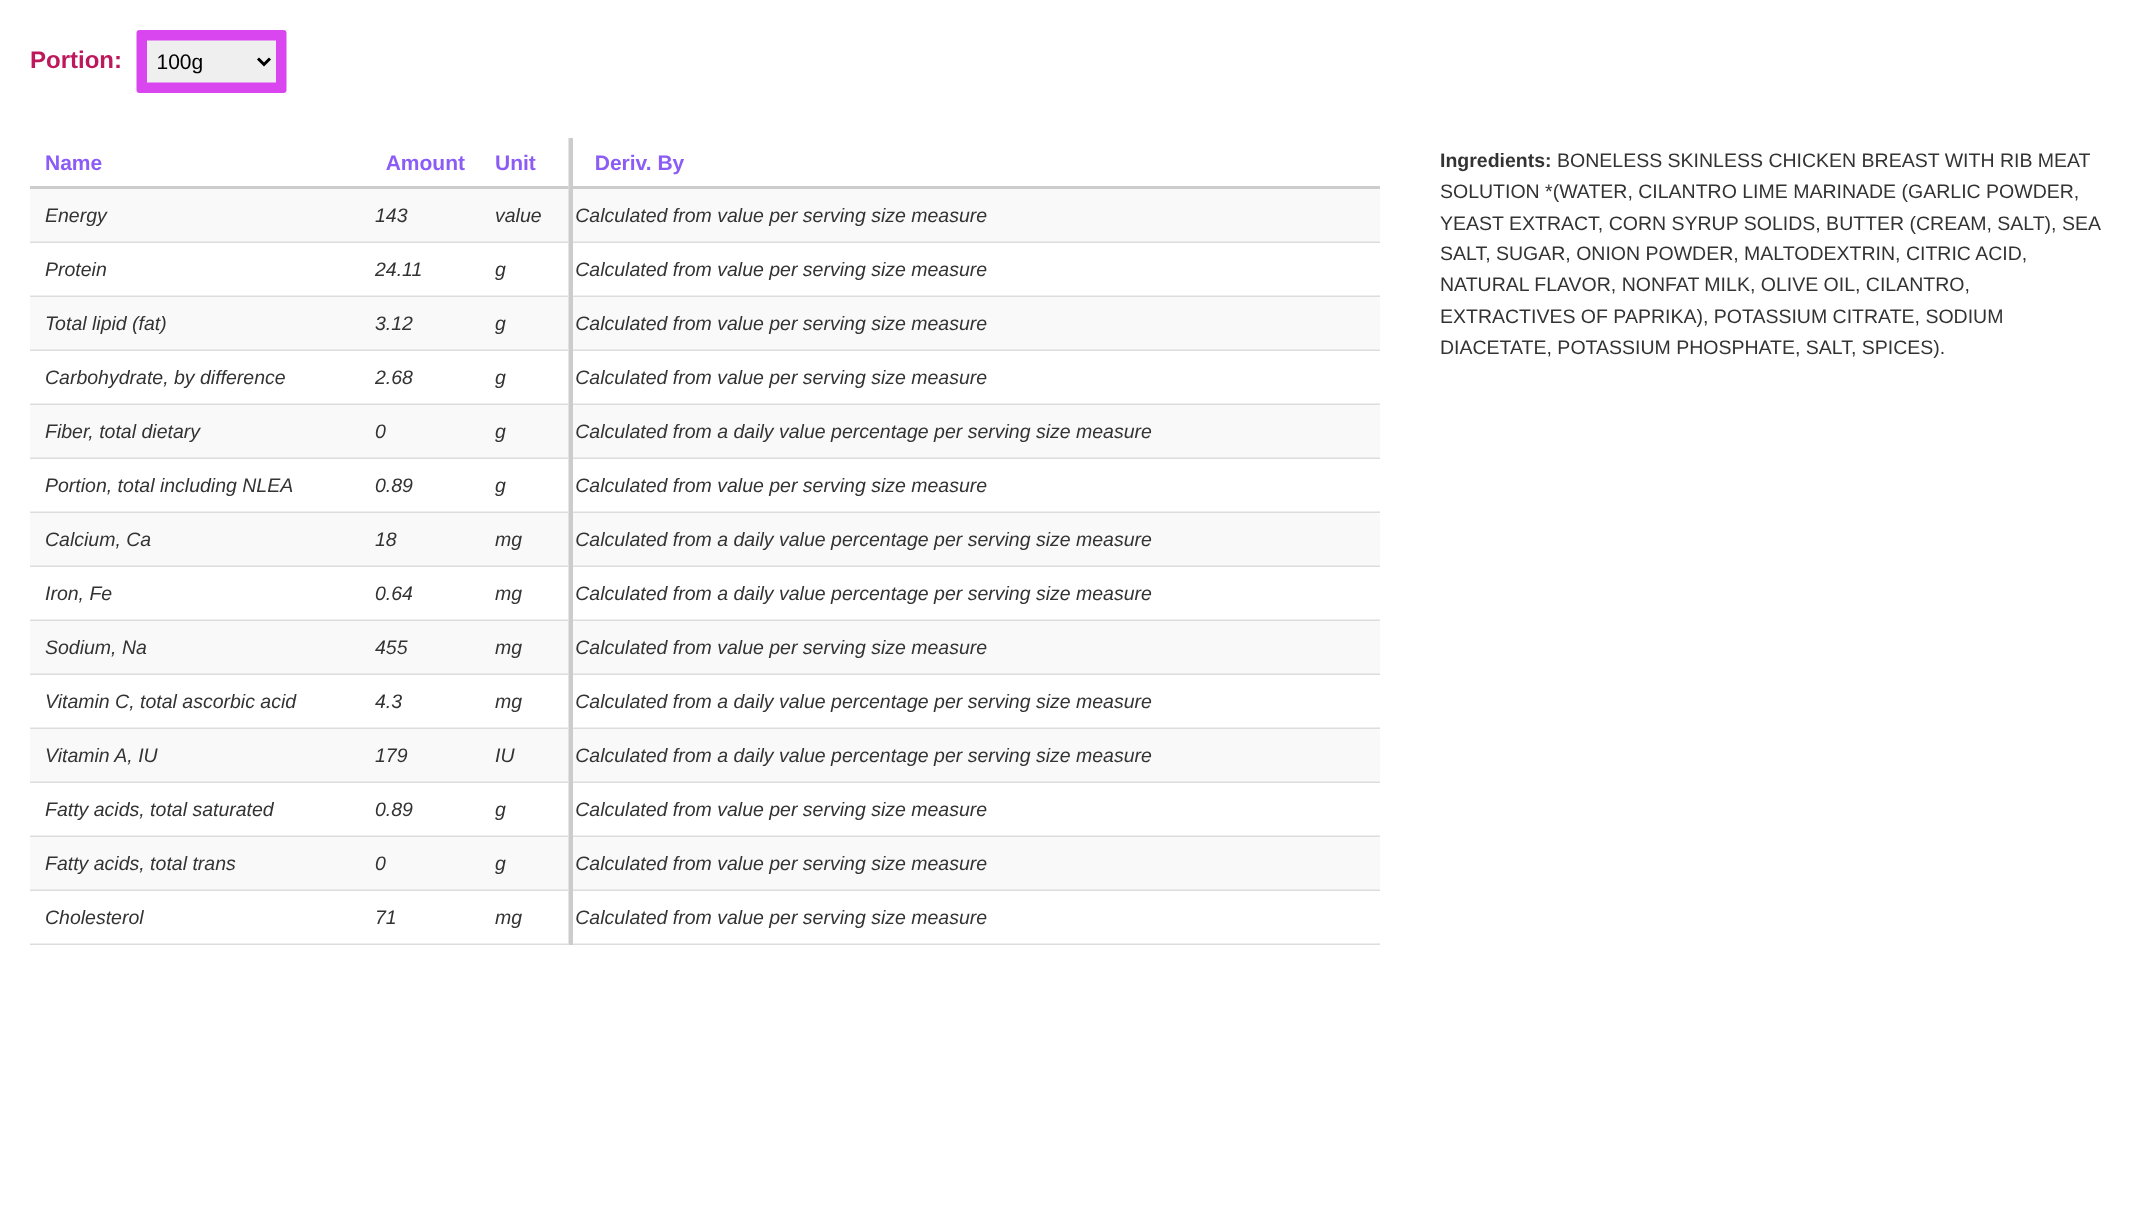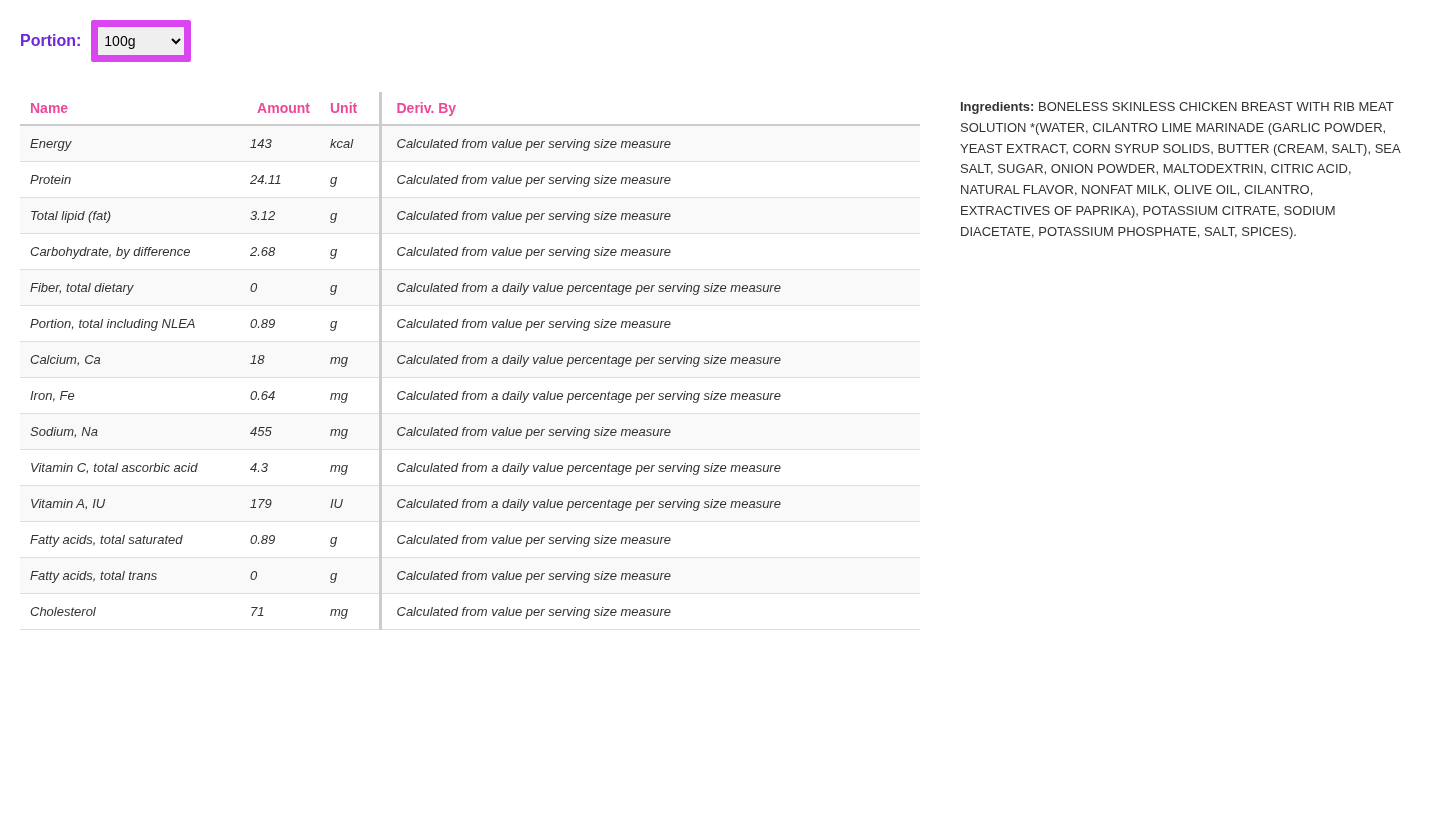--- a/index.html
+++ b/index.html
@@ -12,21 +12,21 @@
     }
     .portion-row {
       display: flex;
       align-items: center;
       margin-bottom: 30px;
       gap: 10px;
     }
     .portion-label {
       font-size: 16px;
       font-weight: bold;
-      color: #6d28d9;
+      color: #be185d;
     }
     .portion-select {
       border: 7px solid #d946ef;
       padding: 5px 2px;
       font-size: 14px;
       border-radius: 2px;
       appearance: auto;
       min-width: 100px;
     }
     .main-layout {
@@ -41,21 +41,21 @@
       width: 100%;
       border-collapse: collapse;
     }
     thead tr {
       border-bottom: 2px solid #ccc;
     }
     thead th {
       padding: 8px 10px;
       text-align: left;
       font-weight: bold;
-      color: #ec4899;
+      color: #8b5cf6;
       font-size: 14px;
       margin-top: 32px;
     }
     thead th.amount-col {
       text-align: right;
     }
     thead th.deriv-col {
       border-left: 3px solid #ccc;
       padding-left: 15px;
     }
@@ -79,21 +79,21 @@
     .amount-col {
       text-align: left;
       width: 80px;
     }
     .unit-col {
       text-align: left;
       width: 60px;
     }
     .deriv-col {
       border-left: 3px solid #ccc;
-      padding-left: 15px;
+      padding-left: 2px;
     }
     .ingredients-panel {
       flex: 1;
       font-size: 13px;
       line-height: 1.6;
       max-width: 440px;
       padding-top: 5px;
     }
     .ingredients-panel .label {
       font-weight: bold;
@@ -121,21 +121,21 @@
           <th class="name-col">Name</th>
           <th class="amount-col">Amount</th>
           <th class="unit-col">Unit</th>
           <th class="deriv-col">Deriv. By</th>
         </tr>
       </thead>
       <tbody id="table-body">
       <tr>
             <td class="name-col">Energy</td>
             <td class="amount-col">143</td>
-            <td class="unit-col">kcal</td>
+            <td class="unit-col">value</td>
             <td class="deriv-col">Calculated from value per serving size measure</td>
           </tr>
           <tr>
             <td class="name-col">Protein</td>
             <td class="amount-col">24.11</td>
             <td class="unit-col">g</td>
             <td class="deriv-col">Calculated from value per serving size measure</td>
           </tr>
           <tr>
             <td class="name-col">Total lipid (fat)</td>

